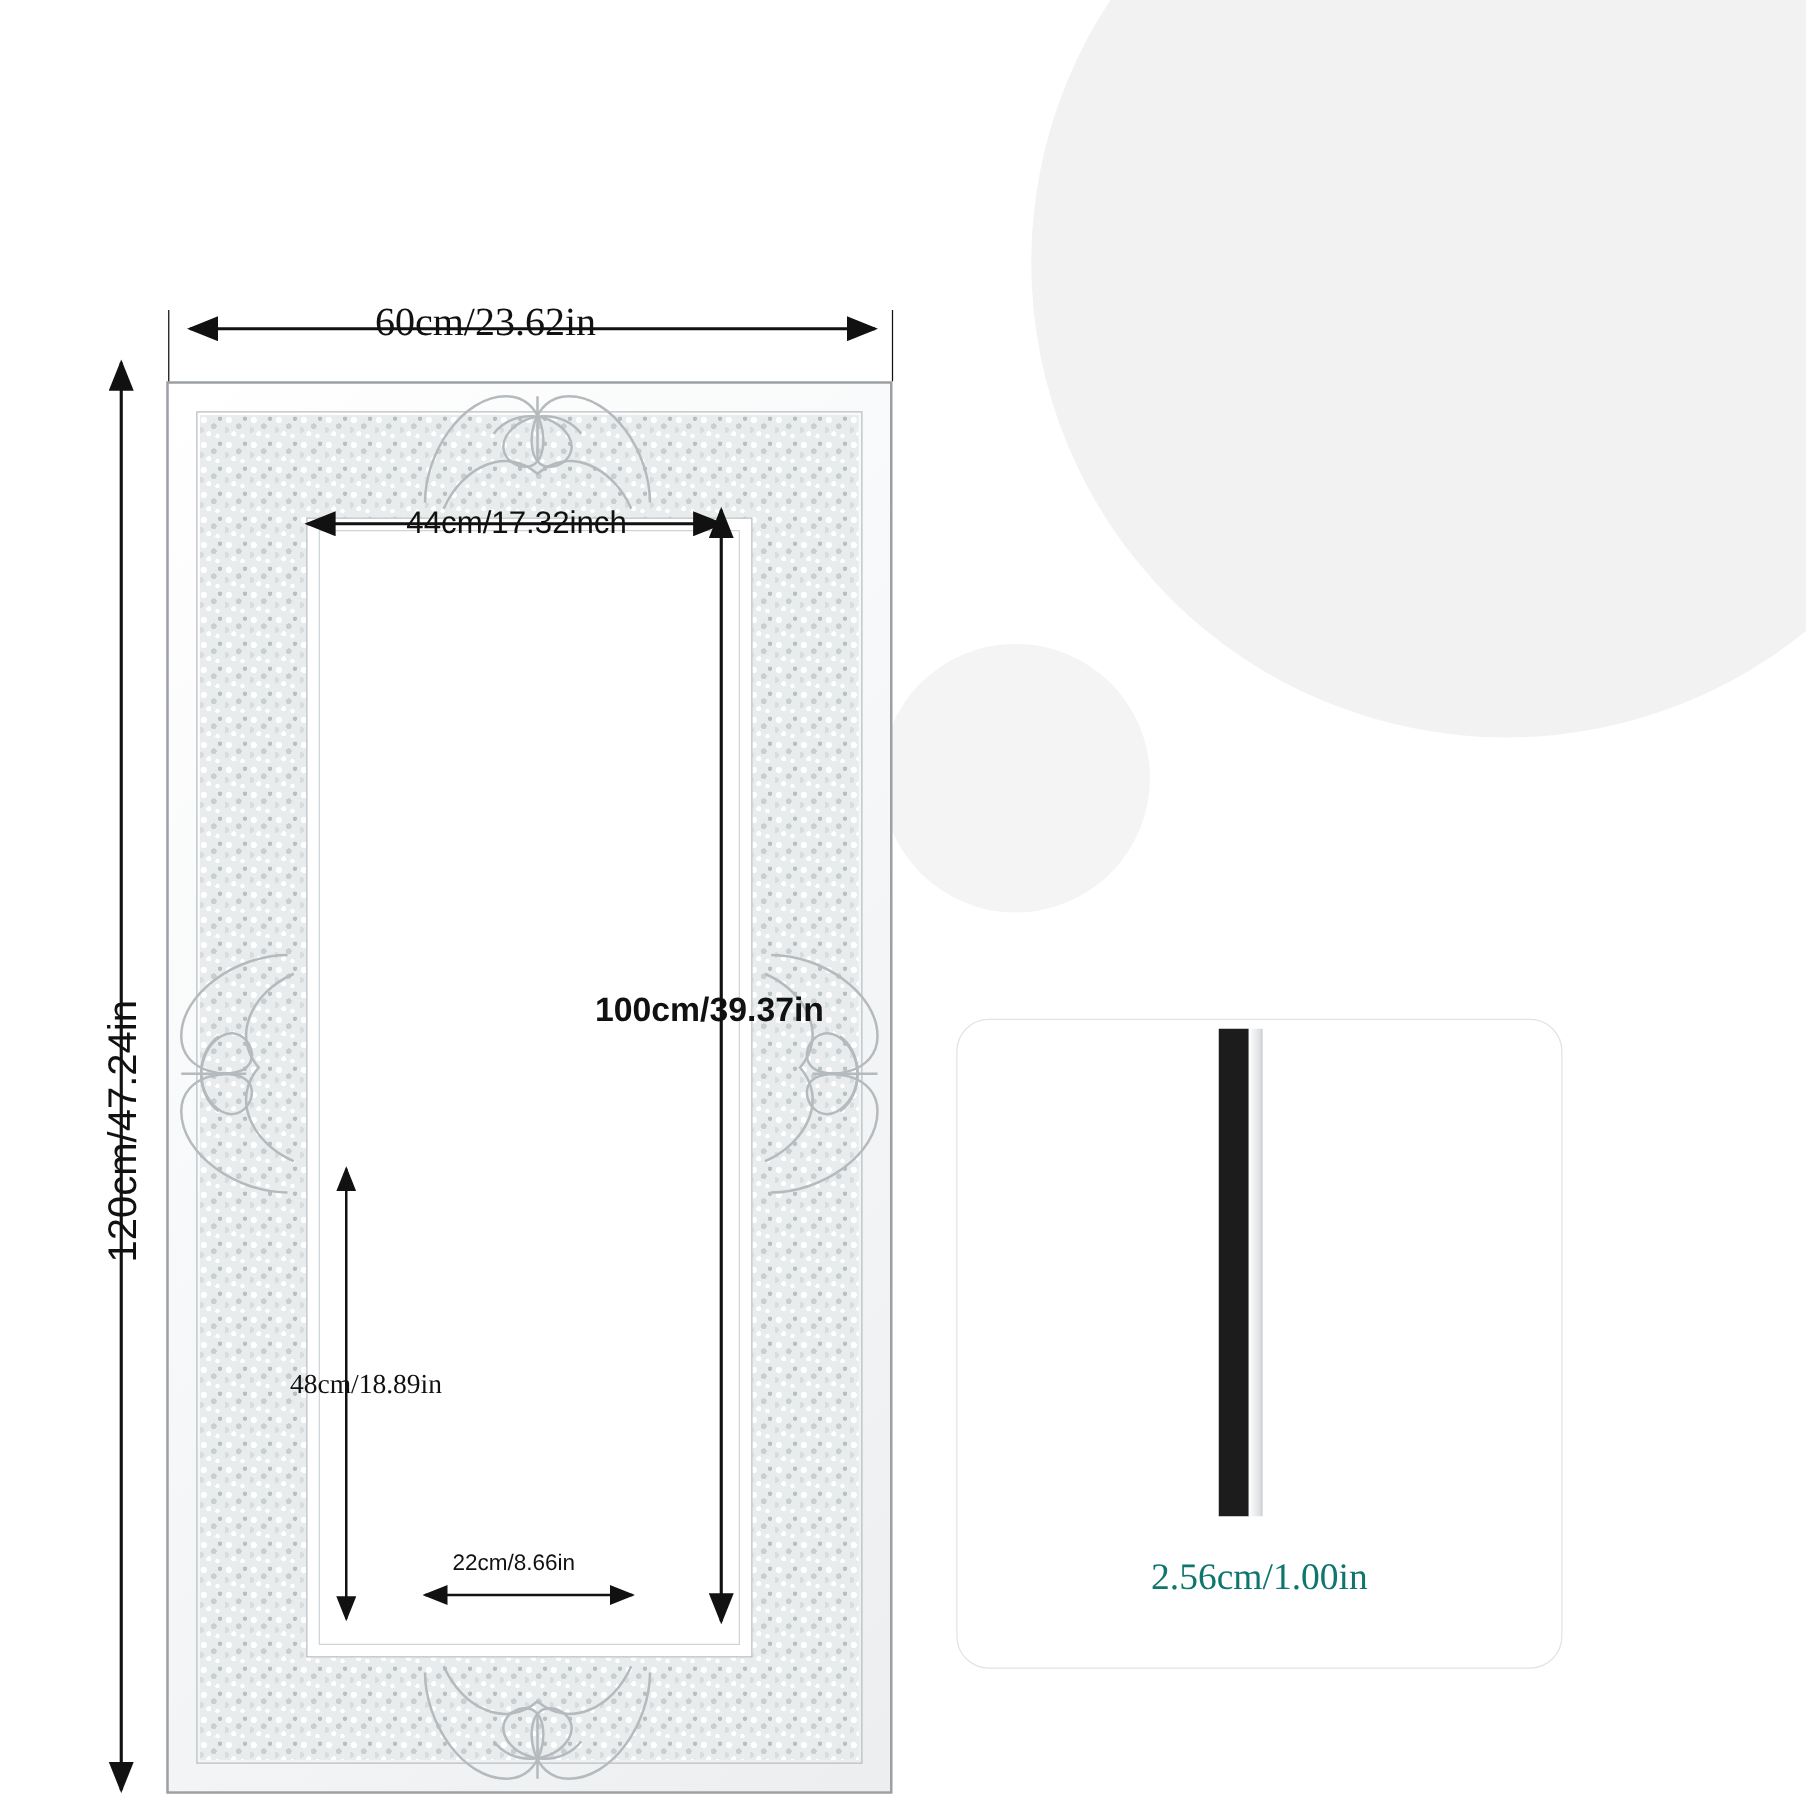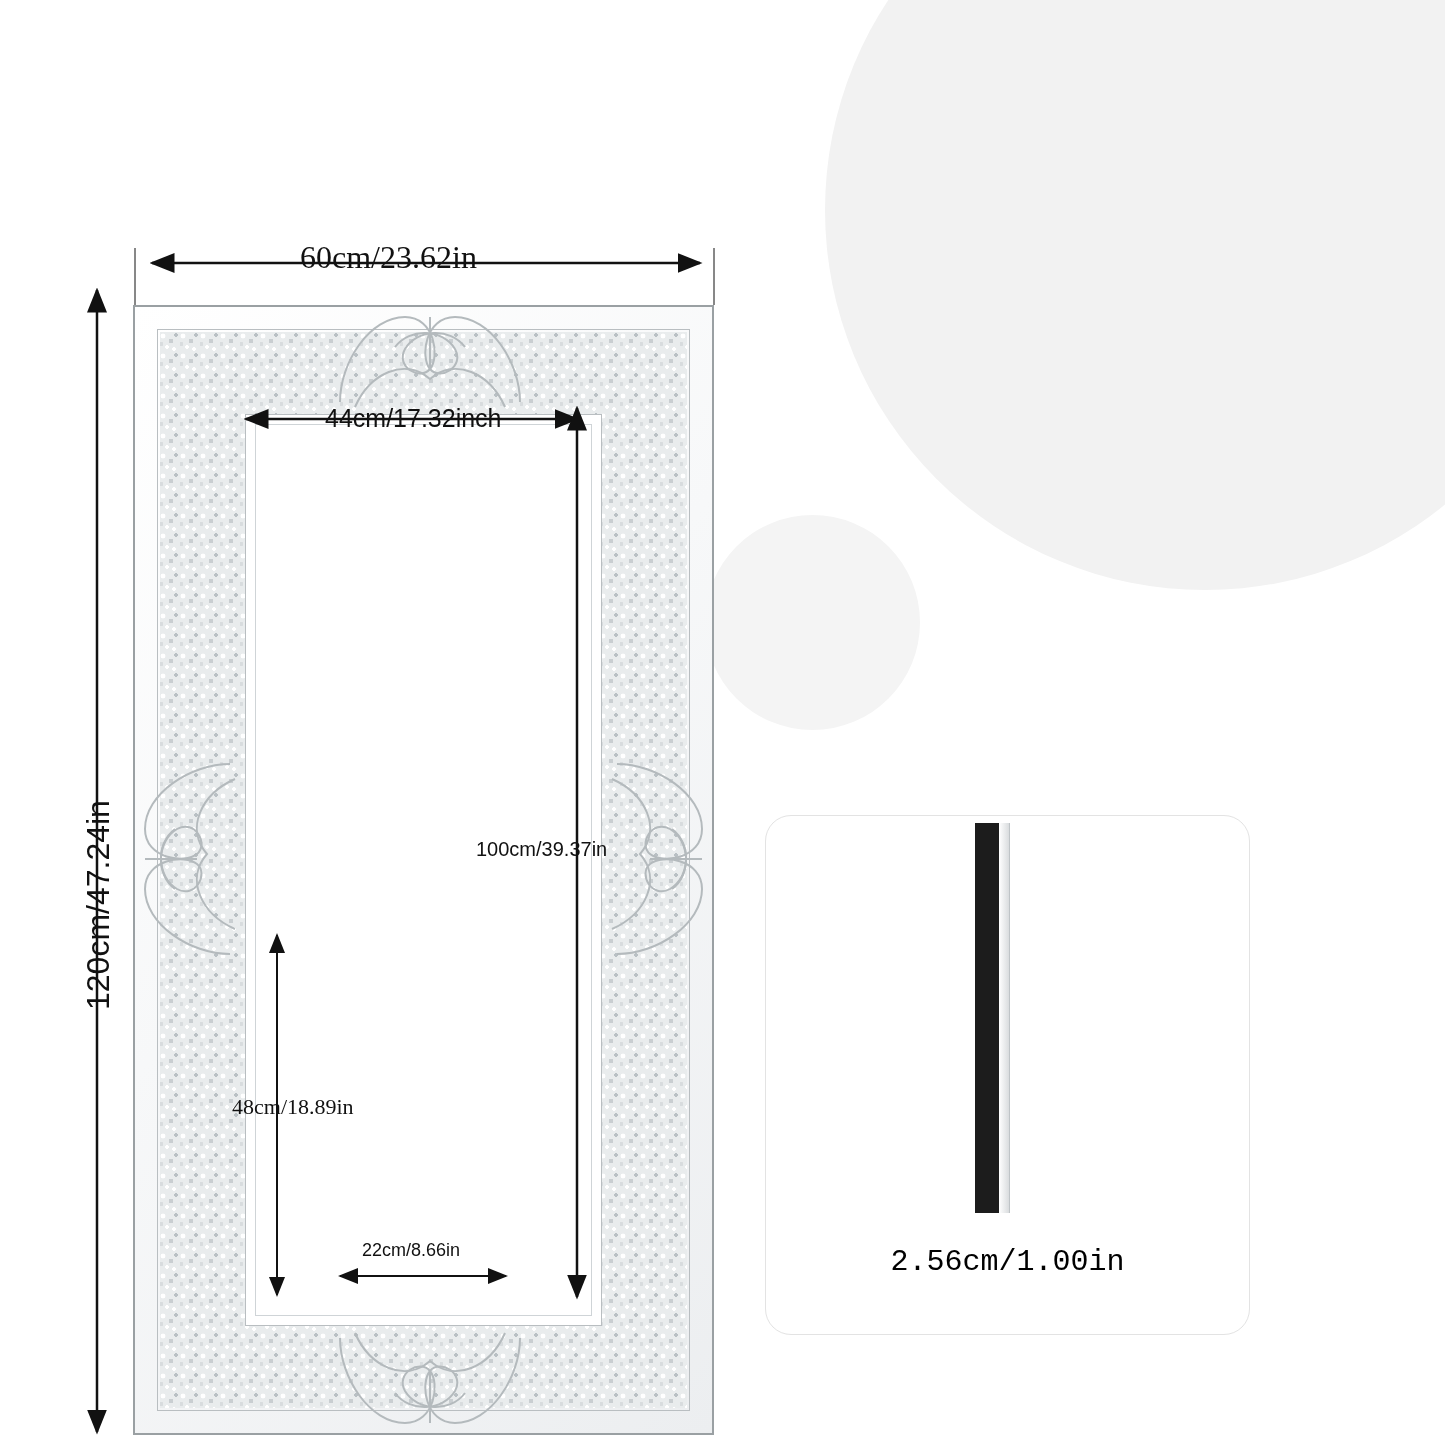--- a/index.html
+++ b/index.html
@@ -129,23 +129,23 @@
   }
   .edge-light{
     position:absolute;left:24px;top:0;width:11px;height:100%;
     background:linear-gradient(90deg,#ffffff,#d9dcde);
     border-right:1px solid #bfc4c7;
     box-sizing:border-box;
   }
   .thick-label{
     position:absolute;left:765px;top:1245px;width:485px;
     text-align:center;
-    font-family:Liberation Mono, monospace;
+    font-family:Liberation Serif, serif;
     font-size:30px;
-    color:#000000;
+    color:#0f766e;
   }
 </style>
 </head>
 <body>
 
 <div class="stage">
 
   <div class="bg-circle-large"></div>
   <div class="bg-circle-small"></div>
 
@@ -220,21 +220,21 @@
 
     <line x1="973" y1="1219" x2="1030" y2="1219" stroke="#111" stroke-width="2.5" marker-start="url(#ah2)" marker-end="url(#ah)"></line>
   </svg>
 
   <div class="dim-label" style="left:300px;top:239px;font-size:32px;font-family:Liberation Serif, serif;">60cm/23.62in</div>
 
   <div class="dim-label rot90" style="left:80px;top:1010px;font-size:32px;">120cm/47.24in</div>
 
   <div class="dim-label" style="left:325px;top:404px;font-size:25px;">44cm/17.32inch</div>
 
-  <div class="dim-label" style="left:476px;top:838px;font-size:20px;">100cm/39.37in</div>
+  <div class="dim-label" style="left:476px;top:793px;font-size:27px;font-weight:bold;">100cm/39.37in</div>
 
   <div class="dim-label" style="left:232px;top:1094px;font-size:22px;font-family:Liberation Serif, serif;">48cm/18.89in</div>
 
   <div class="dim-label" style="left:362px;top:1240px;font-size:18px;">22cm/8.66in</div>
 
   <div class="thick-card"></div>
   <div class="edge-bar">
     <div class="edge-dark"></div>
     <div class="edge-light"></div>
   </div>

